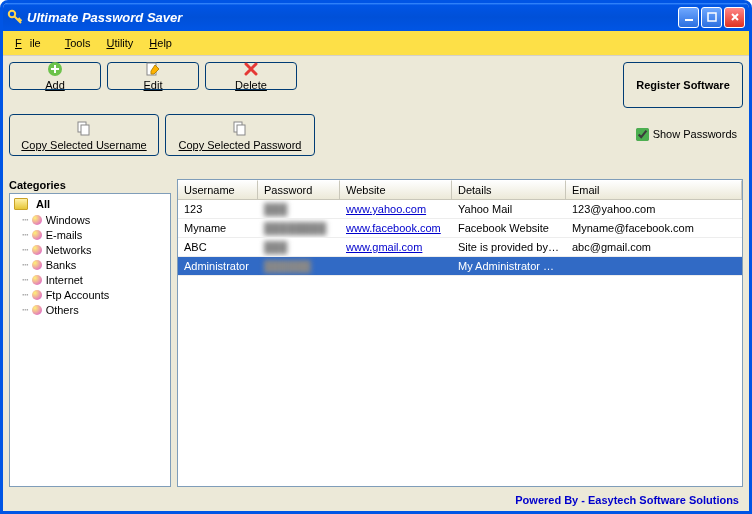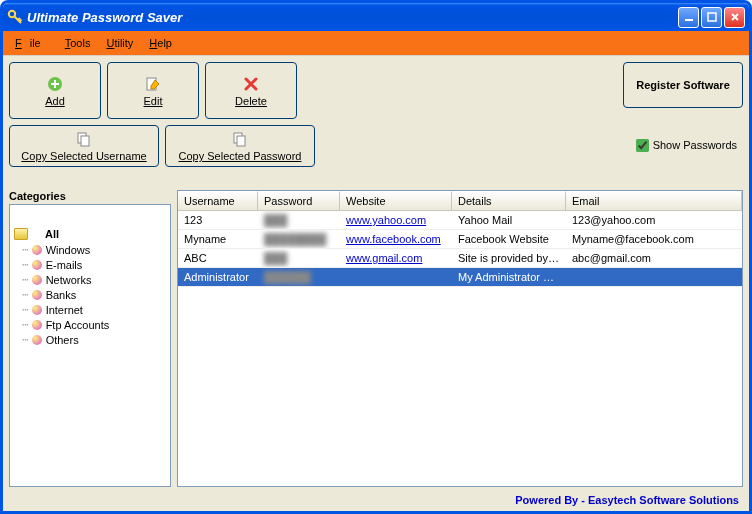--- a/index.html
+++ b/index.html
@@ -5,38 +5,38 @@
 * { box-sizing: border-box; margin: 0; padding: 0; }
 body { font-family: Tahoma, sans-serif; font-size: 11px; background: #fff; }
 .window { width: 752px; height: 514px; background: #ece9d8; border: 3px solid #0055e5; border-radius: 8px 8px 0 0; display: flex; flex-direction: column; overflow: hidden; }
 .titlebar { height: 28px; background: linear-gradient(to bottom, #3b8cff 0%, #0055e5 8%, #0050d8 50%, #0055e5 100%); display: flex; align-items: center; padding: 0 4px; color: white; font-size: 13px; font-weight: bold; font-style: italic; }
 .titlebar .icon-key { width: 16px; height: 16px; margin-right: 4px; display:flex; align-items:center; justify-content:center;}
 .titlebar .title { flex: 1; }
 .titlebar .win-btns { display: flex; gap: 2px; }
 .win-btn { width: 21px; height: 21px; border-radius: 3px; border:1px solid #fff; display:flex; align-items:center; justify-content:center; font-weight:bold; font-size:12px; cursor:pointer;}
 .win-min,.win-max { background: linear-gradient(to bottom,#6fa8ff,#2b6fe0); color:white;}
 .win-close { background: linear-gradient(to bottom,#f88,#e03020); color:white;}
-.menubar { height: 22px; background: #f97316; display: flex; align-items: center; padding: 12px 4px; border-bottom: 1px solid #d4d0c8;}
+.menubar { height: 22px; background: #fde047; display: flex; align-items: center; padding: 12px 4px; border-bottom: 1px solid #d4d0c8;}
 .menubar span { padding: 2px 8px; cursor: pointer; }
 .menubar span u { text-decoration: underline; }
 .toolbar-area { padding: 6px; }
 .toolbar-row { display: flex; align-items: flex-start; }
 .tbutton { background: #ece9d8; border: 1px solid #003c74; border-radius: 4px; display: flex; flex-direction: column; align-items: center; justify-content: center; cursor: pointer; margin-right: 6px; padding: 4px 0;}
-.tbutton.sm { width: 92px; height: 57px;}
+.tbutton.sm { width: 92px; height: 28px;}
 .tbutton.wide { width: 150px; height: 42px;}
 .tbutton .ticon { height: 18px; display:flex; align-items:center; justify-content:center; font-size:16px;}
 .tbutton .tlabel { text-decoration: underline; margin-top: 2px;}
 .reg-btn { margin-left:auto; width:120px; height:46px; background:#ece9d8; border:1px solid #003c74; border-radius:4px; display:flex; align-items:center; justify-content:center; font-weight:bold; text-align:center; cursor:pointer; padding:0 6px;}
 .show-pw { margin-left:auto; display:flex; align-items:flex-start; gap:4px; margin-top: 14px; margin-right: 6px;}
 .show-pw input { accent-color: #4caf50;}
 .content { flex:1; display:flex; padding: 17px 6px 2px 6px; gap:6px; min-height:0;}
 .sidebar { width: 162px; display:flex; flex-direction:column;}
 .sidebar-title { font-weight:bold; font-size:11px; padding-bottom:2px;}
 .tree { flex:1; background:white; border:1px solid #7f9db9; padding:4px; overflow:auto;}
-.tree-root { display:flex; align-items:center; gap:17px; font-weight:bold; cursor:pointer;margin-top:19px;}
+.tree-root { display:flex; align-items:center; gap:8px; font-weight:bold; cursor:pointer;}
 .tree-children { margin-left: 8px; margin-top:2px;}
 .tree-item { display:flex; align-items:center; gap:4px; padding:1px 0; cursor:pointer;}
 .tree-item .dots { color:#aaa; font-family:monospace; letter-spacing:-1px;}
 .bulb { width:10px; height:10px; border-radius:50%; background: radial-gradient(circle at 30% 30%, #fff176, #d84fd8);}
 .folder-icon { width:14px; height:12px; background:linear-gradient(to bottom,#fff2a8,#e6c637); border:1px solid #c9a227; border-radius:1px;}
 .main { flex:1; display:flex; flex-direction:column; min-width:0;}
 .table { flex:1; background:white; border:1px solid #7f9db9; display:flex; flex-direction:column; overflow:hidden;}
 .thead { display:flex; background:#ece9d8; border-bottom:1px solid #c9c7ba;}
 .th { border-right:1px solid #c9c7ba; padding:3px 6px; font-weight:normal; white-space:nowrap; overflow:hidden; text-overflow:ellipsis; background:linear-gradient(to bottom,#fefefe,#ece9d8); border-top:1px solid #fff; cursor:pointer;}
 .tbody { flex:1; overflow:auto; background:white;}

